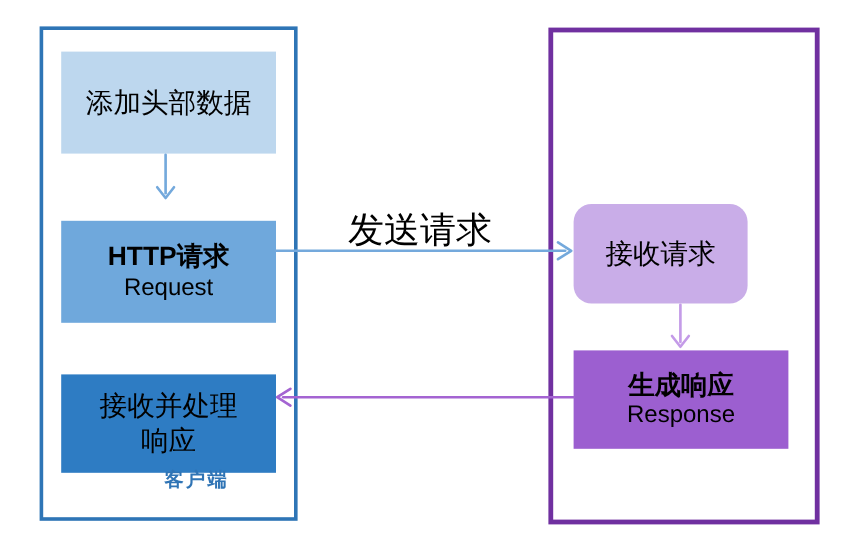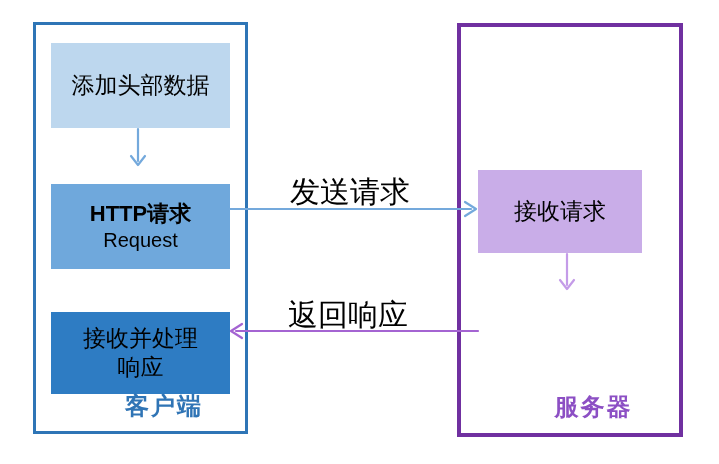--- a/index.html
+++ b/index.html
@@ -20,25 +20,25 @@
   .light-purple{background:#C9ADE8;}
   .mid-purple{background:#9C5FD0;}
   .node .cjk{font-size:23px;}
   .node .cjk-bold{font-size:22px;font-weight:bold;}
   .node .latin-bold{font-size:20px;font-weight:normal;}
   
   .add-header-box{left:15px;top:18px;width:179px;height:85px;}
   .http-request-box{left:15px;top:143px;width:179px;height:85px;margin-top:16px;}
   .client-receive-box{left:15px;top:267px;width:179px;height:82px;margin-top:20px;}
   
-  .server-receive-box{left:17px;top:143px;width:164px;height:83px;}
+  .server-receive-box{left:17px;top:143px;width:145px;height:83px;border-radius:15px;}
   .server-response-box{left:17px;top:265px;width:179px;height:82px;}
   .group-label{
     position:absolute;left:0;right:0;text-align:center;
-    font-size:24px;font-weight:bold;letter-spacing:2px;padding-left:47px;
+    font-size:16px;font-weight:bold;letter-spacing:2px;padding-left:47px;
   }
   .client-label{top:365px;color:#2F74B5;}
   .server-label{top:364px;color:#8C4FC4;}
   .arrows{position:absolute;left:0;top:0;width:719px;height:464px;pointer-events:none;}
   .arrow-label{
     position:absolute;width:130px;text-align:center;font-size:30px;color:#000;
   }
   .send-label{left:285px;top:172px;}
   .return-label{left:283px;top:295px;}
 </style>
@@ -59,21 +59,24 @@
       <div class="cjk">接收并处理</div>
       <div class="cjk">响应</div>
     </div>
     <div class="group-label client-label">客户端</div>
   </div>
 
   <div class="group server-group">
     <div class="node light-purple server-receive-box">
       <div class="cjk">接收请求</div>
     </div>
-    <div class="group-label server-label">服务器</div>
+    <div class="node mid-purple server-response-box">
+      <div class="cjk-bold">生成响应</div>
+      <div class="latin-bold">Response</div>
+    </div>
   </div>
 
   <svg class="arrows" viewBox="0 0 719 464" xmlns="http://www.w3.org/2000/svg">
 
     <g stroke="#74A9DC" stroke-width="2.2" fill="none" stroke-linecap="round" stroke-linejoin="round">
       <line x1="138" y1="129" x2="138" y2="161"></line>
       <polyline points="131,156 138,165 145,156"></polyline>
     </g>
 
     <g stroke="#74A9DC" stroke-width="2.2" fill="none" stroke-linecap="round" stroke-linejoin="round">
@@ -86,15 +89,14 @@
       <polyline points="560,280 567,289 574,280"></polyline>
     </g>
 
     <g stroke="#A464D2" stroke-width="2.2" fill="none" stroke-linecap="round" stroke-linejoin="round">
       <line x1="478" y1="331" x2="236" y2="331"></line>
       <polyline points="242,324 231,331 242,338"></polyline>
     </g>
   </svg>
 
   <div class="arrow-label send-label">发送请求</div>
-  <div class="arrow-label return-label">返回响应</div>
 
 </div>
 
 </body></html>

